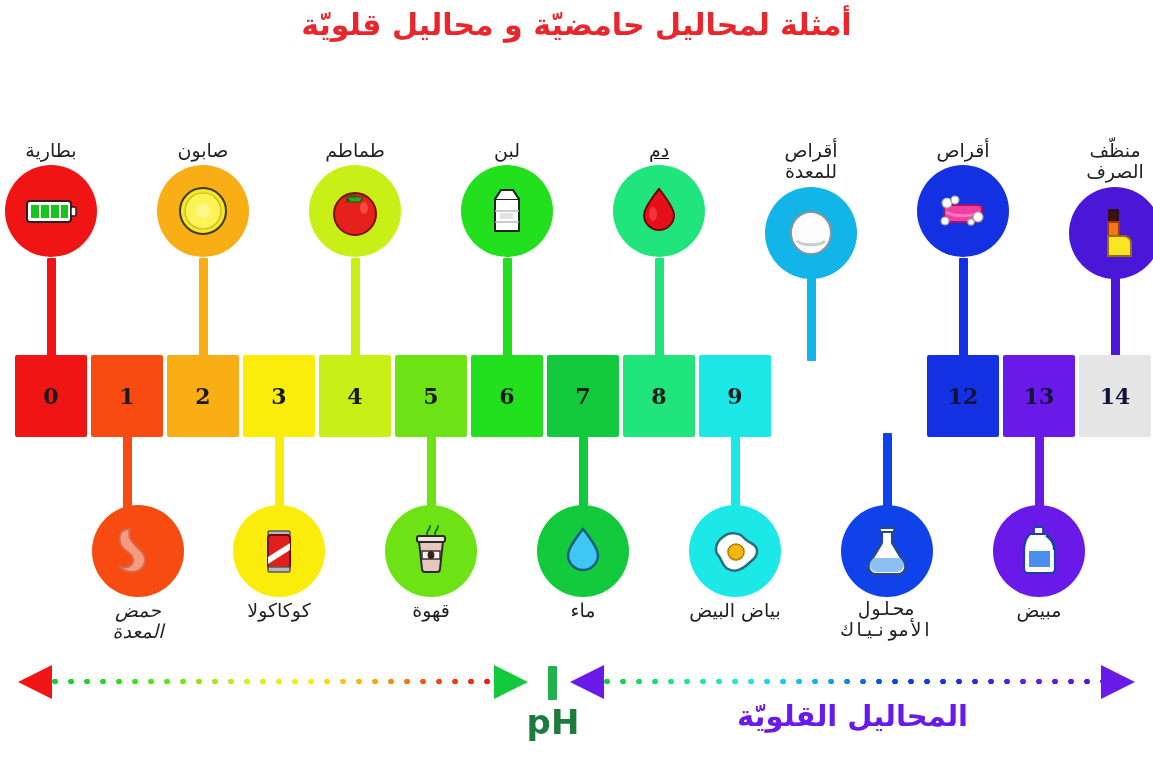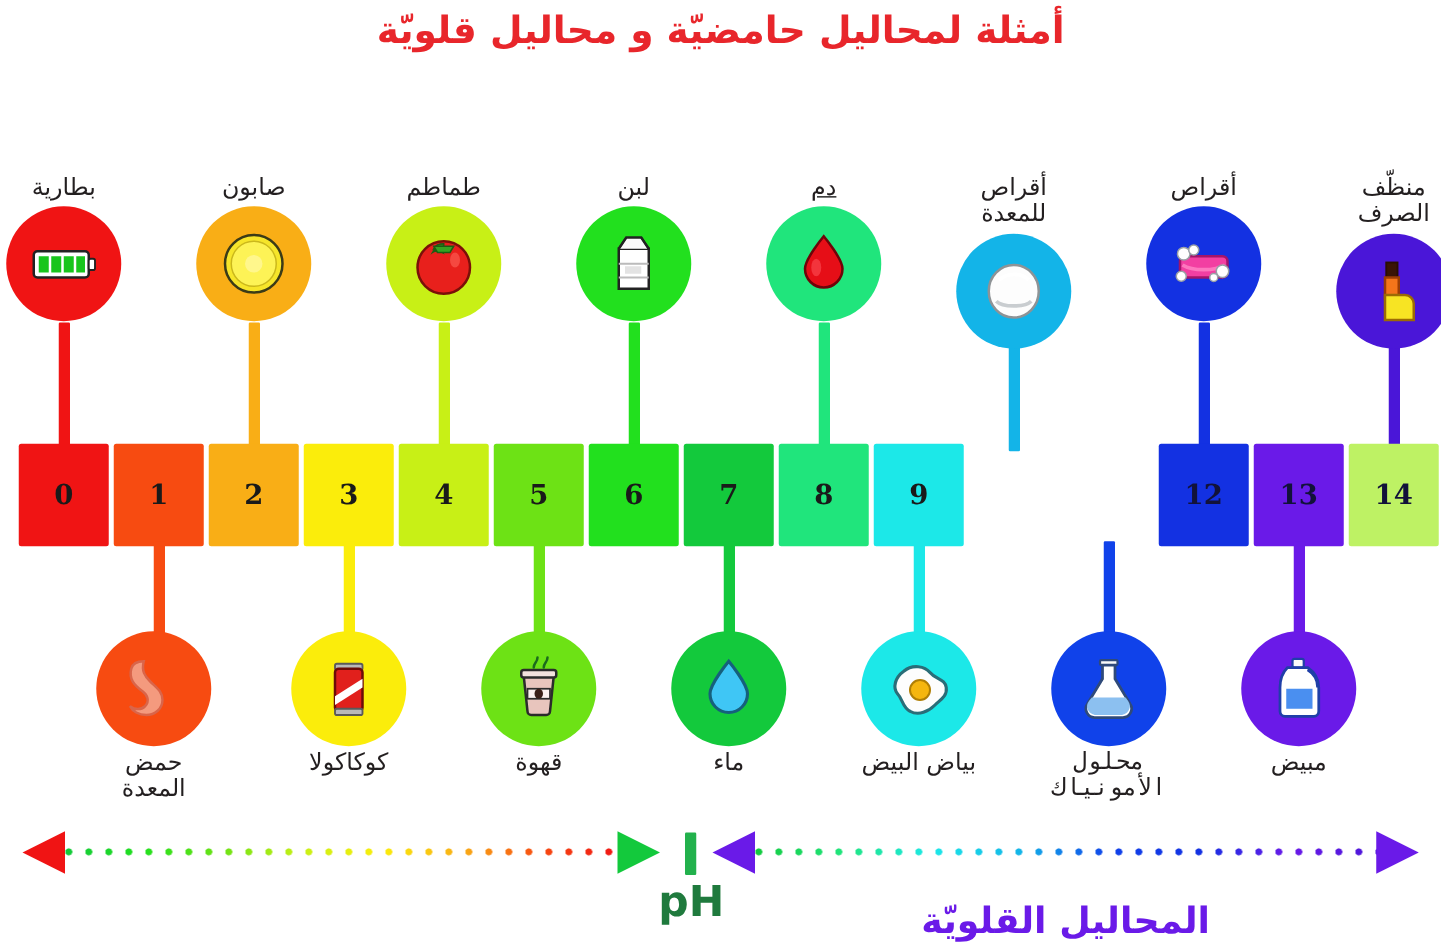--- a/index.html
+++ b/index.html
@@ -217,28 +217,28 @@
       </div>
       <div class="cell" style="left: 684px; background: rgb(28, 232, 232);">
         <span>9</span>
       </div>
       <div class="cell dark" style="left: 912px; background: rgb(19, 49, 226); text-align: center;">
         <span>12</span>
       </div>
       <div class="cell dark" style="left: 988px; background: rgb(106, 26, 232);">
         <span>13</span>
       </div>
-      <div class="cell dark" style="left: 1064px; background: #bef264;">
+      <div class="cell dark" style="left: 1064px; background: #e5e5e5;">
         <span>14</span>
       </div>
     </div>
 
   <div id="bot-nodes">
       <div class="stem" style="left: 122.5px; background: rgb(247, 75, 17); top: 433px; height: 96px;"></div>
-      <div class="node bot" style="left: 48px; position: absolute; top: 505px;">
+      <div class="node bot" style="left: 63px; position: absolute; top: 505px; font-style: italic;">
         <div class="bubble" style="background: rgb(247, 75, 17);">
           <svg class="ico" width="60" height="60" viewBox="0 0 60 60" xmlns="http://www.w3.org/2000/svg">
             <path d="M22 8c-2 8 1 12 5 16 5 5 10 8 10 15 0 7-6 12-13 12-6 0-11-3-13-7 4 3 9 3 12 0 4-4 2-9-2-12-7-5-11-10-9-18 1-4 4-6 10-6z" fill="#f49a7e" stroke="#d9654a" stroke-width="2"></path>
           </svg>
         </div>
         <div class="nlabel">حمض
 المعدة</div>
       </div>
       <div class="stem" style="left: 274.5px; background: rgb(251, 237, 11); top: 433px; height: 96px;"></div>
       <div class="node bot" style="left: 204px; position: absolute; top: 505px;">
@@ -316,19 +316,19 @@
       <div class="arrowhead" id="ac-head-l" style="left: 0px; border-right: 34px solid rgb(240, 20, 20);"></div>
       <div class="arrowline" id="ac-line" style="left: 32px; right: 32px; background: linear-gradient(90deg, rgb(19, 201, 60), rgb(34, 224, 30), rgb(109, 226, 21), rgb(200, 240, 22), rgb(251, 237, 11), rgb(249, 174, 22), rgb(247, 75, 17), rgb(240, 20, 20)); mask-image: radial-gradient(circle at 5px 50%, rgb(0, 0, 0) 2.6px, transparent 3px); mask-size: 16px 11px; mask-repeat: repeat-x;"></div>
       <div class="arrowhead" id="ac-head-r" style="right: 0px; border-left: 34px solid rgb(19, 201, 60);"></div>
     </div>
 
     <div class="arrowwrap" style="left:570px;width:565px;">
       <div class="arrowhead" style="left:0;border-right:34px solid #6a1ae8;"></div>
       <div class="arrowline" id="al-line" style="left: 32px; right: 32px; background: linear-gradient(90deg, rgb(19, 201, 60), rgb(32, 229, 124), rgb(28, 232, 232), rgb(19, 180, 232), rgb(16, 66, 234), rgb(19, 49, 226), rgb(106, 26, 232), rgb(74, 22, 216)); mask-image: radial-gradient(circle at 5px 50%, rgb(0, 0, 0) 2.6px, transparent 3px); mask-size: 16px 11px; mask-repeat: repeat-x;"></div>
       <div class="arrowhead" style="right:0;border-left:34px solid #6a1ae8;"></div>
     </div>
-    <div class="legtext" style="left:570px;width:565px;color:#6a1ae8;margin-top:20px;">المحاليل القلويّة</div>
+    <div class="legtext" style="left:570px;width:565px;color:#6a1ae8;">المحاليل القلويّة</div>
   </div>
 
   <div class="phmark"></div>
   <div class="phtext">pH</div>
 
 </div>
 
 </body></html>

